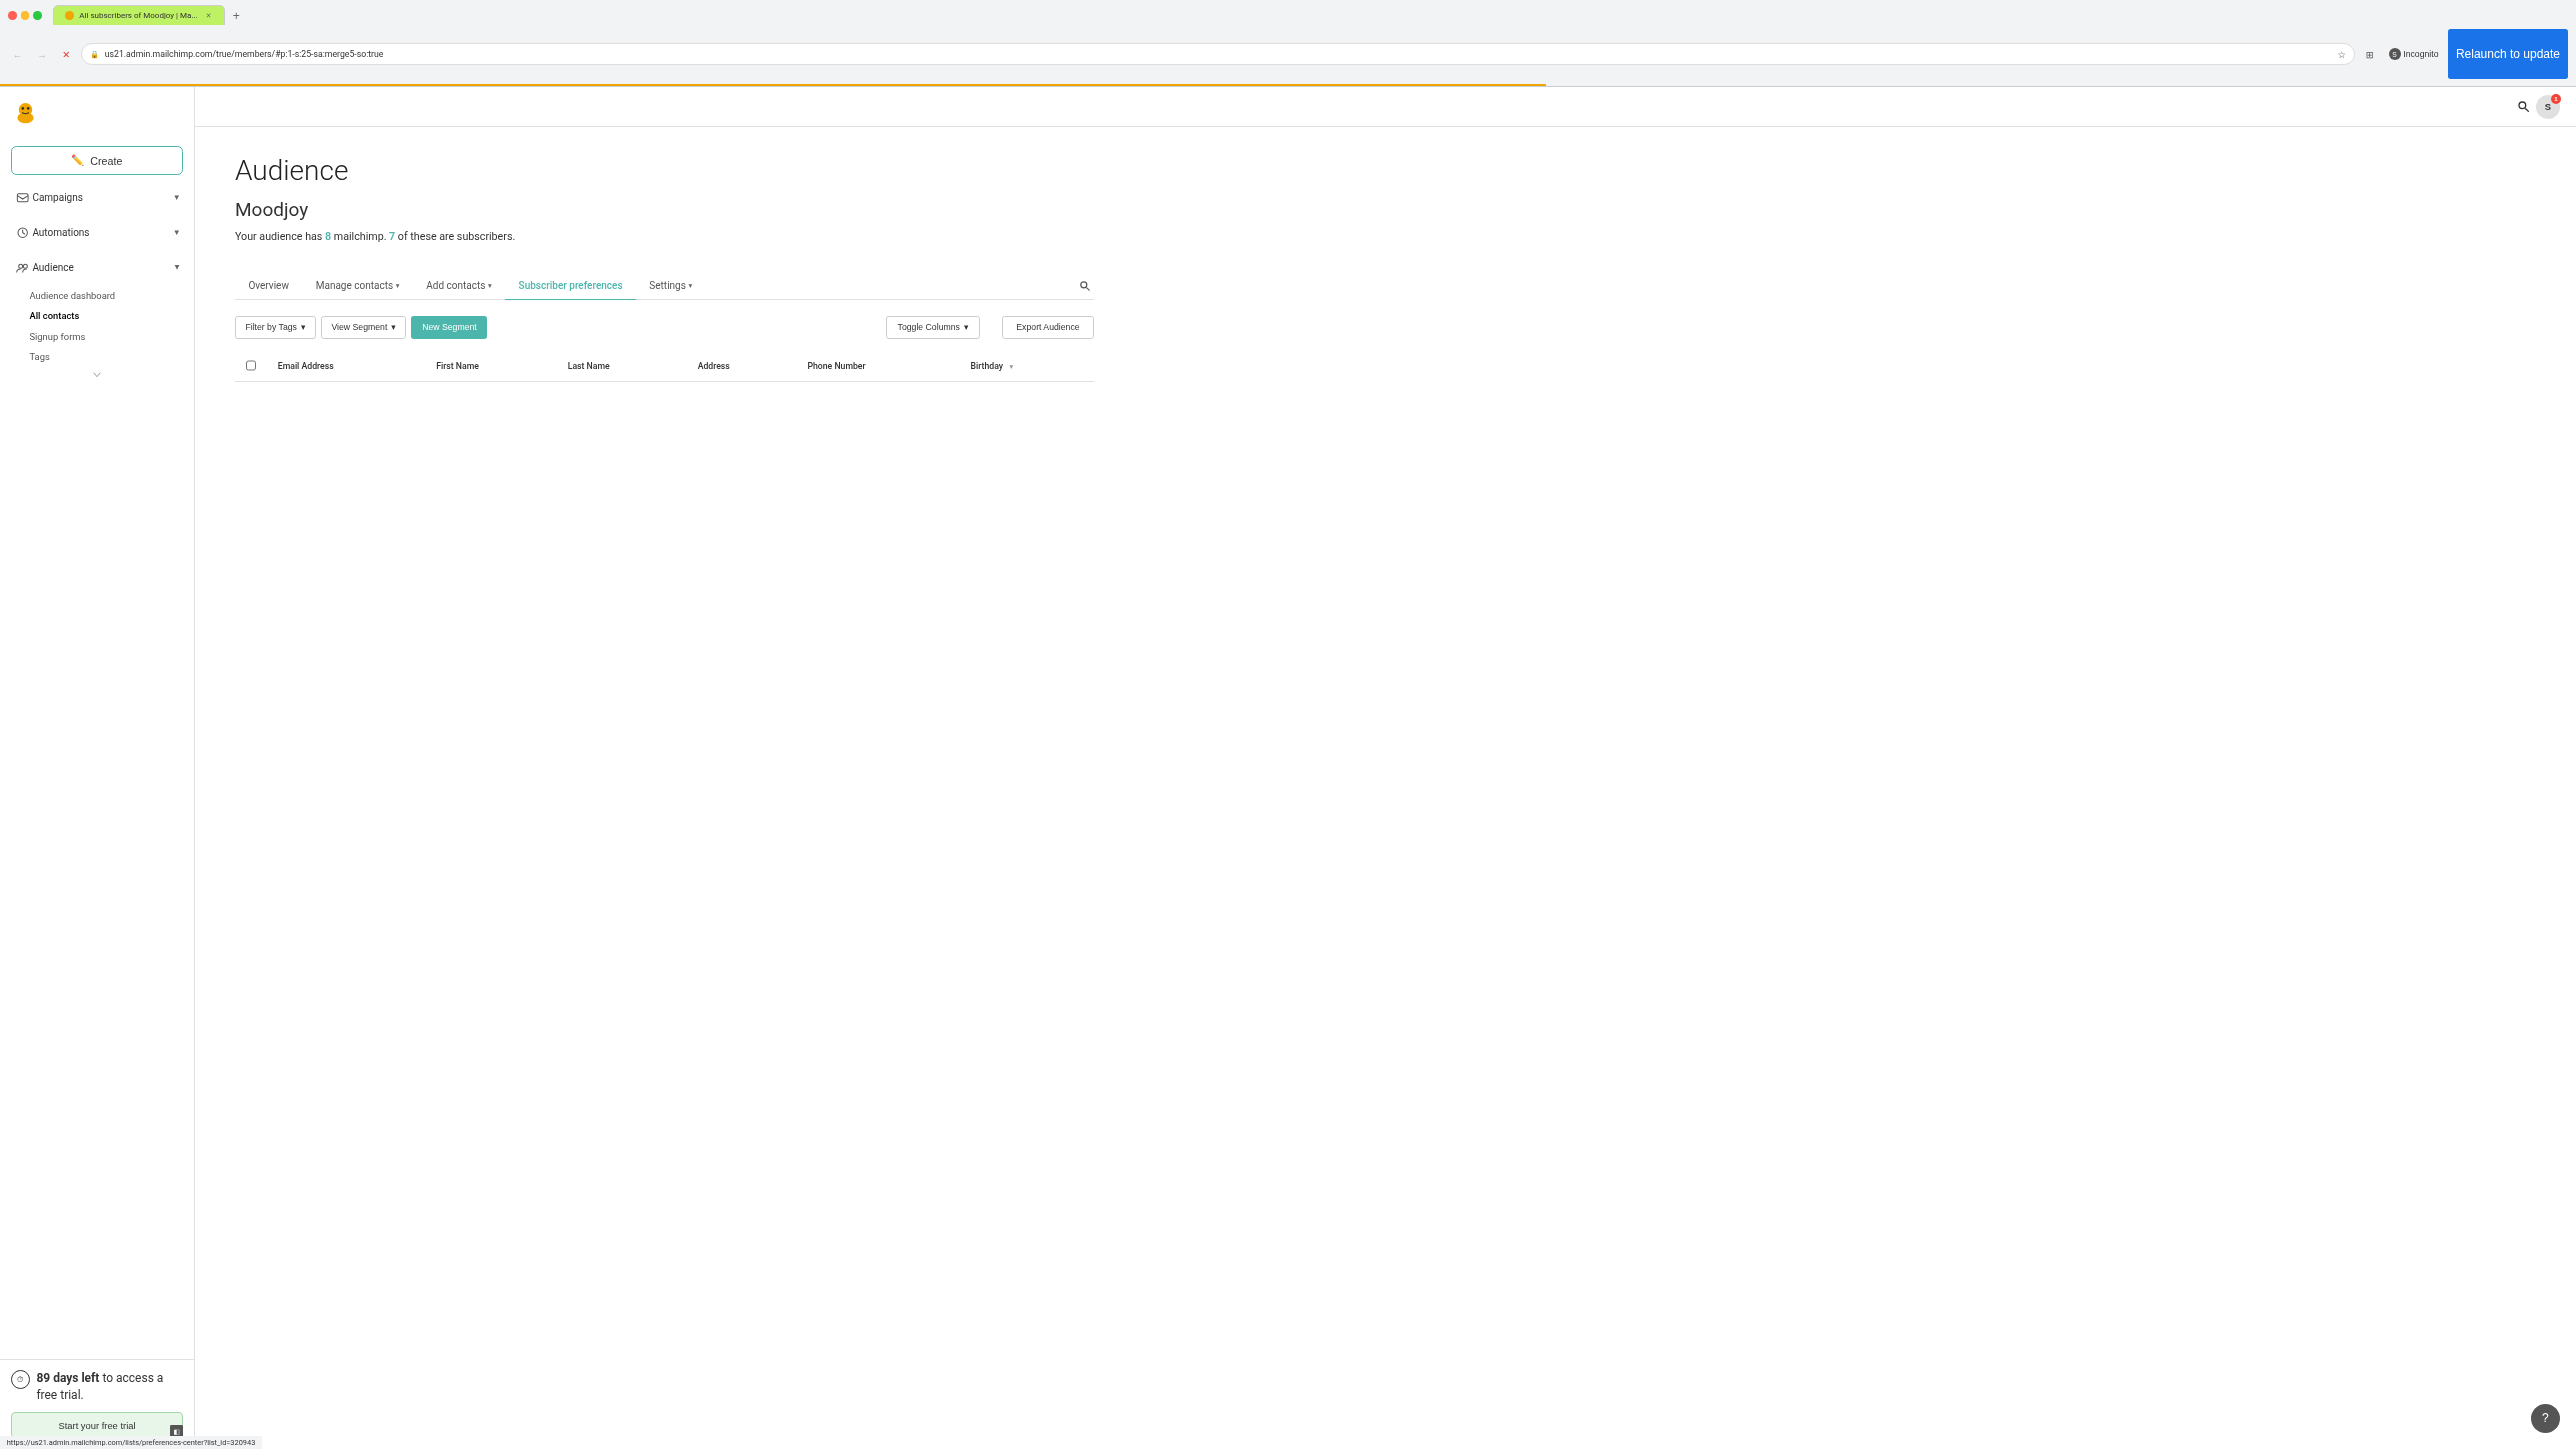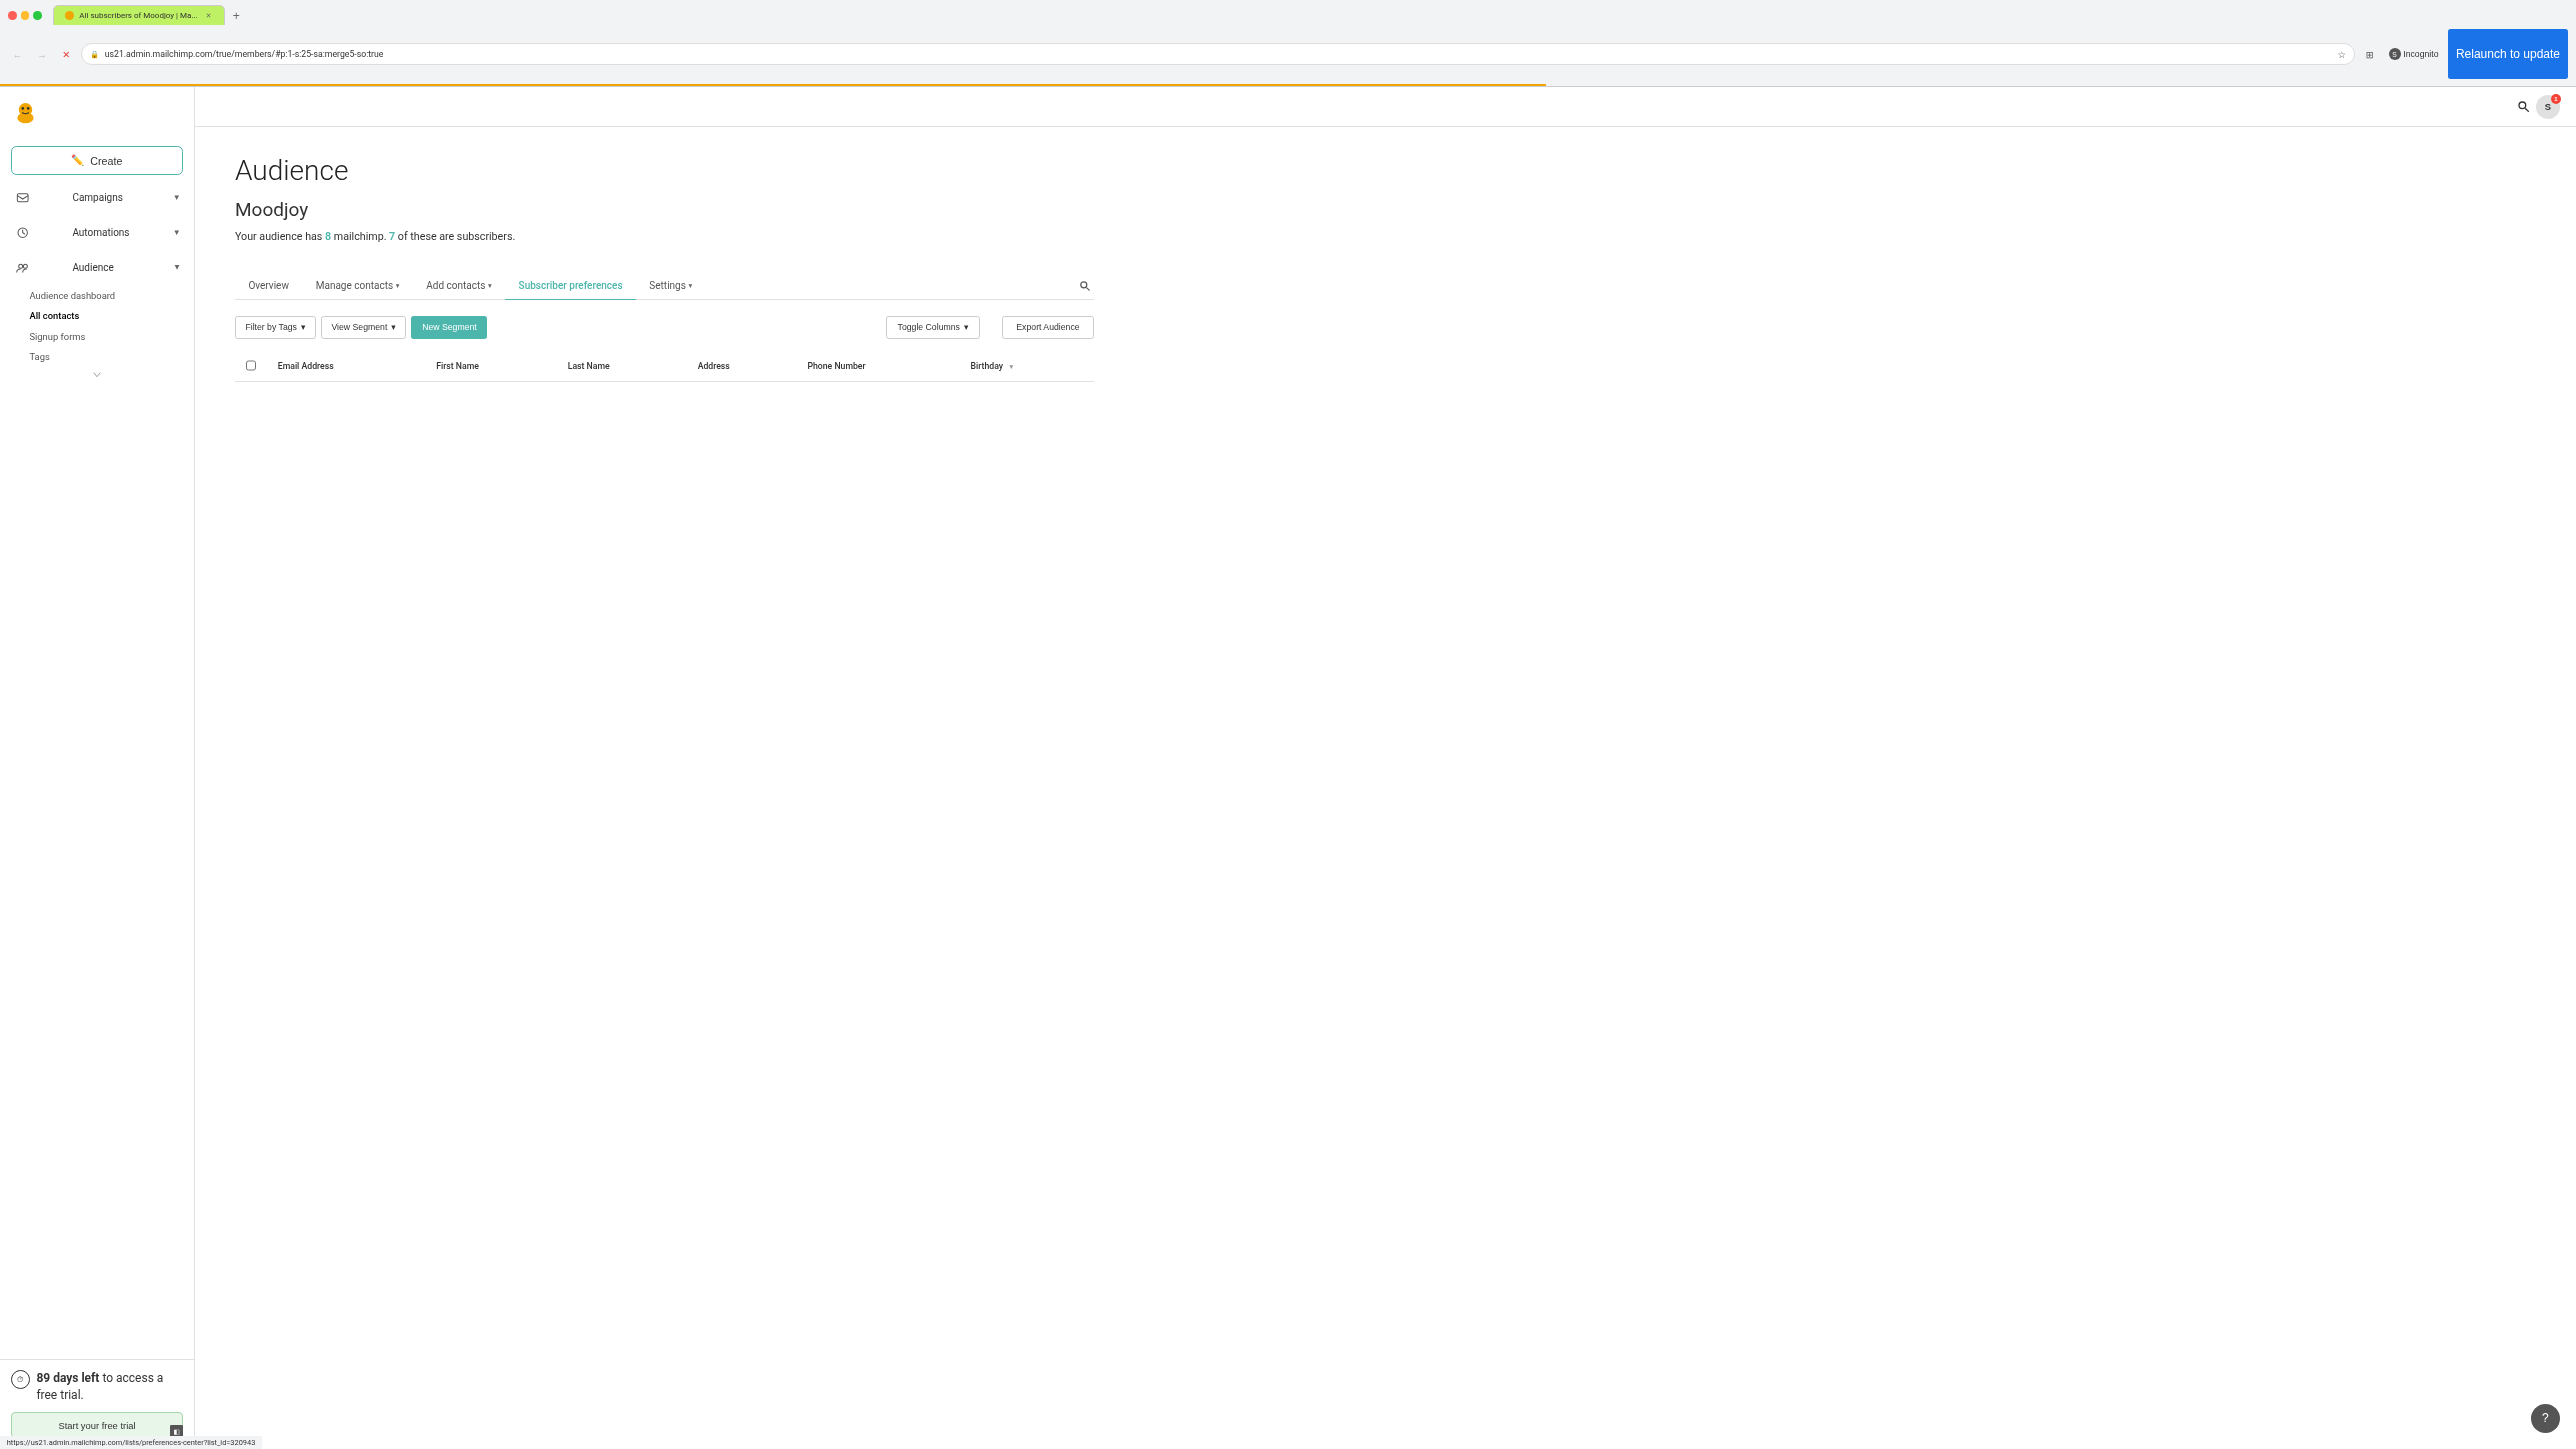--- a/index.html
+++ b/index.html
@@ -43,21 +43,21 @@
     .app { display: flex; flex: 1; overflow: hidden; }
 
     
     .sidebar { width: 195px; border-right: 0.7px solid #e0e0e0; display: flex; flex-direction: column; flex-shrink: 0; background: #fff; position: relative; overflow-y: auto; overflow-x: hidden; }
 
     .create-btn { margin: 13.4px 10.7px 5.4px; border: 1.3px solid #4db6ac; border-radius: 5.4px; background: #fff; padding: 6.7px 13.4px; font-size: 10.7px; cursor: pointer; display: flex; align-items: center; justify-content: center; gap: 5.4px; color: #333; font-weight: 500; }
     .create-icon { color: #4db6ac; font-size: 10.7px; }
 
     .nav-item { display: flex; align-items: center; padding: 6.7px 10.7px; cursor: pointer; border-radius: 2.7px; margin: 1.3px 2.7px; }
     .nav-item-icon { width: 19px; height: 19px; display: flex; align-items: center; justify-content: center; flex-shrink: 0; }
-    .nav-item-label { flex: 1; font-size: 10px; color: #333; margin-left: 40px; }
+    .nav-item-label { flex: 1; font-size: 10px; color: #333; }
     .nav-item-chevron { color: #666; font-size: 8px; }
     .nav-item.active-parent .nav-item-chevron { transform: rotate(180deg); }
 
     .sub-nav { padding-left: 29.5px; }
     .sub-nav-item { padding: 4.7px 10.7px 4.7px 0; font-size: 9.4px; color: #555; cursor: pointer; display: block; }
     .sub-nav-item.active { color: #000; font-weight: 500; }
 
     .sidebar-bottom { margin-top: auto; padding: 10.7px; border-top: 0.7px solid #e0e0e0; }
     .trial-info { display: flex; align-items: flex-start; gap: 6.7px; margin-bottom: 8px; }
     .trial-clock { width: 19px; height: 19px; display: flex; align-items: center; justify-content: center; flex-shrink: 0; border: 1.3px solid #333; border-radius: 50%; font-size: 8px; }

